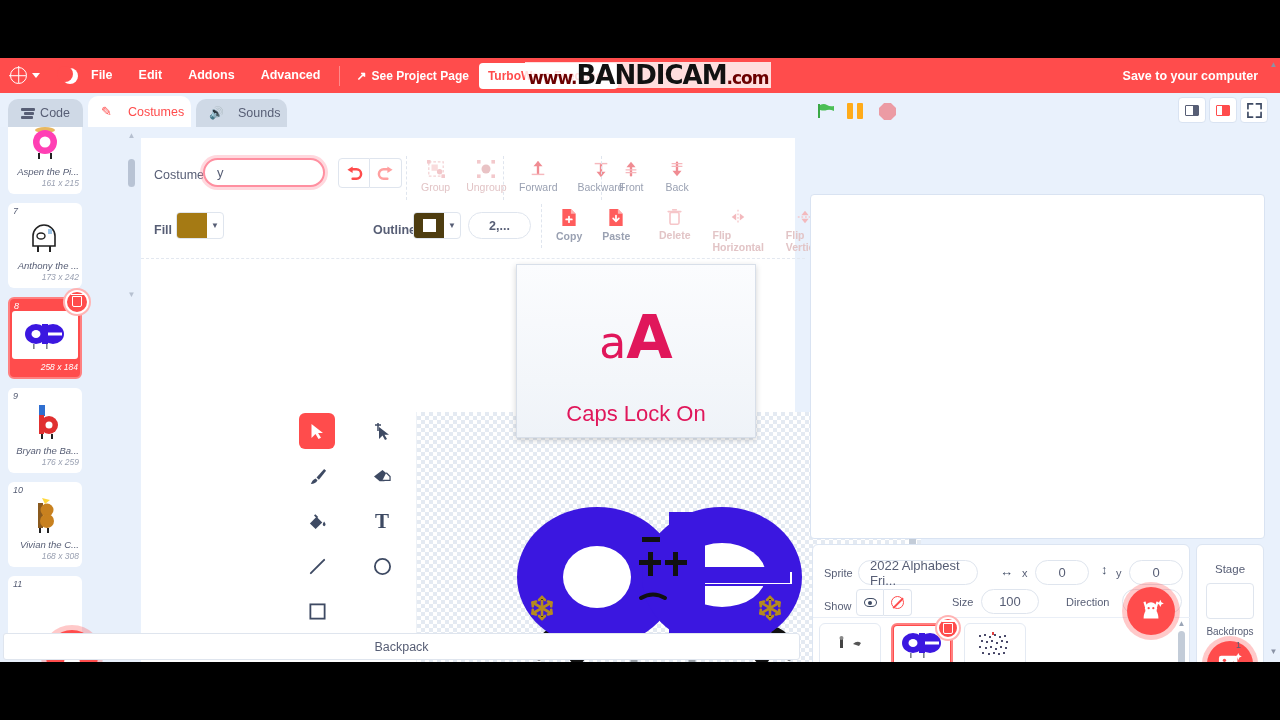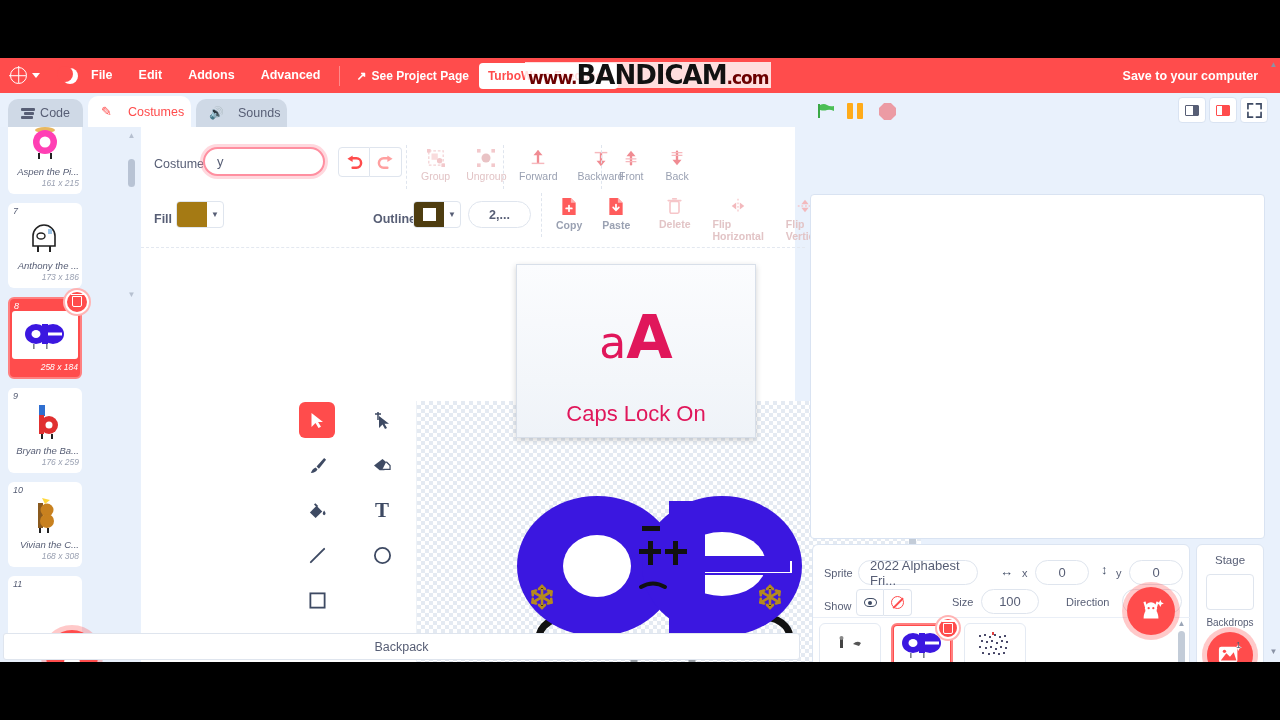--- a/index.html
+++ b/index.html
@@ -93,21 +93,21 @@
   .trash { width:10px;height:11px;border:1.5px solid #fff;border-radius:0 0 2px 2px;position:relative;}
   .trash::before{content:"";position:absolute;left:-2.5px;top:-3.5px;width:13px;height:1.5px;background:#fff;}
   .list-scrollbar { position:absolute; right:5px; top:18px; width:7px; height:140px; }
   .lsb-up, .lsb-dn { position:absolute; left:-1px; width:9px; height:9px; color:#b6c0d0; font-size:8px; text-align:center;}
   .lsb-up{top:-14px;} .lsb-dn{bottom:-14px;}
   .lsb-thumb { position:absolute; left:0; top:14px; width:7px; height:28px; background:#b8c3d4; border-radius:4px;}
   .addcostume { position:absolute; left:46px; top:503px; width:52px; height:52px; border-radius:50%;
      background:#ff4c4c; box-shadow:0 0 0 5px rgba(255,76,76,.3); display:flex; align-items:center; justify-content:center; cursor:pointer;}
 
   
-  .painter { position:absolute; left:141px; top:69px; width:654px; height:560px; background:#fff; }
+  .painter { position:absolute; left:141px; top:80px; width:654px; height:560px; background:#fff; }
 
   .ptoolbar-row1 { position:absolute; left:0; top:12px; width:664px; height:55px; }
   .lbl { font-size:12.5px; color:#575e75; }
   .costume-lbl { position:absolute; left:13px; top:18px; }
   .costume-input { position:absolute; left:62px; top:8px; width:122px; height:29px; border-radius:15px;
      border:2px solid #ff8fa0; box-shadow:0 0 0 3px rgba(255,143,160,.35); background:#fff;
      font-size:13px; color:#575e75; padding:0 12px; outline:none;}
   .undo-grp { position:absolute; left:197px; top:8px; display:flex; }
   .ubtn { width:32px; height:30px; background:#fff; border:1px solid #dfe5ee; display:flex; align-items:center; justify-content:center; cursor:pointer;}
   .ubtn:first-child { border-radius:4px 0 0 4px; }
@@ -182,21 +182,21 @@
   .sp-thumb { width:44px; height:36px; margin:3px auto 1px; display:flex; align-items:center; justify-content:center;}
   .sprite-it.sel .sp-thumb { background:#fff; width:56px; height:38px; border-radius:3px; margin-top:1px; }
   .addsprite { position:absolute; right:14px; top:42px; width:48px; height:48px; border-radius:50%; background:#ff4c4c;
      box-shadow:0 0 0 5px rgba(255,76,76,.3); display:flex;align-items:center;justify-content:center; cursor:pointer; z-index:5;}
   .sp-scroll { position:absolute; right:3px; top:76px; width:9px; height:62px; }
   .sp-scroll .th { position:absolute; left:1px; top:10px; width:7px; height:40px; background:#c3ccd8; border-radius:4px;}
   .sp-scroll .ar { position:absolute; left:0; width:9px; text-align:center; font-size:8px; color:#9aa5b6;}
 
   .stagesel { position:absolute; left:1196px; top:486px; width:68px; height:143px; background:#fff;
      border:1px solid #dce5f2; border-radius:6px; text-align:center; }
-  .stagesel .hd { font-size:11.5px; color:#575e75; padding-top:9px; }
+  .stagesel .hd { font-size:11.5px; color:#575e75; padding-top:18px; }
   .stagesel .thumbbox { width:48px; height:36px; margin:8px auto 0; border:1px solid #dfe5ee; border-radius:4px; background:#fff;}
   .stagesel .bd { font-size:10px; color:#575e75; margin-top:7px; }
   .addbackdrop { width:46px; height:46px; border-radius:50%; background:#ff4c4c; margin:4px auto 0;
      box-shadow:0 0 0 5px rgba(255,76,76,.3); display:flex;align-items:center;justify-content:center; cursor:pointer;}
   .bd-count { position:absolute; right:22px; top:95px; font-size:9px; color:#575e75; }
 
   .backpack { position:absolute; left:3px; top:575px; width:797px; height:27px; background:#fff;
      border:1px solid #dfe5ee; border-radius:3px; display:flex; align-items:center; justify-content:center;
      font-size:12.5px; color:#575e75; cursor:pointer;}
   .rightscroll { position:absolute; right:2px; top:2px; width:9px; height:596px; }
@@ -302,21 +302,21 @@
           <div class="cthumb">
             <svg width="38" height="34" viewBox="0 0 38 34">
               <path d="M7 16a11 11 0 1 1 22 0v10H7z" fill="#fff" stroke="#222" stroke-width="1.6"></path>
               <ellipse cx="15" cy="16" rx="4" ry="3" fill="#fff" stroke="#222" stroke-width="1.4"></ellipse>
               <rect x="22" y="9" width="4" height="5" fill="#9ec5e8"></rect>
               <rect x="11" y="26" width="2" height="6" fill="#222"></rect>
                 <rect x="23" y="26" width="2" height="6" fill="#222"></rect>
             </svg>
           </div>
           <div class="cname">Anthony the ...</div>
-          <div class="csize">173 x 186</div>
+          <div class="csize">173 x 242</div>
         </div>
 
         <div class="citem sel">
           <div class="cnum">8</div>
           <div class="cdel">
             <span class="trash"></span>
           </div>
           <div class="cthumb">
             <svg width="46" height="30" viewBox="0 0 46 30">
               <ellipse cx="14" cy="14" rx="11" ry="10" fill="#3b17e0"></ellipse>

